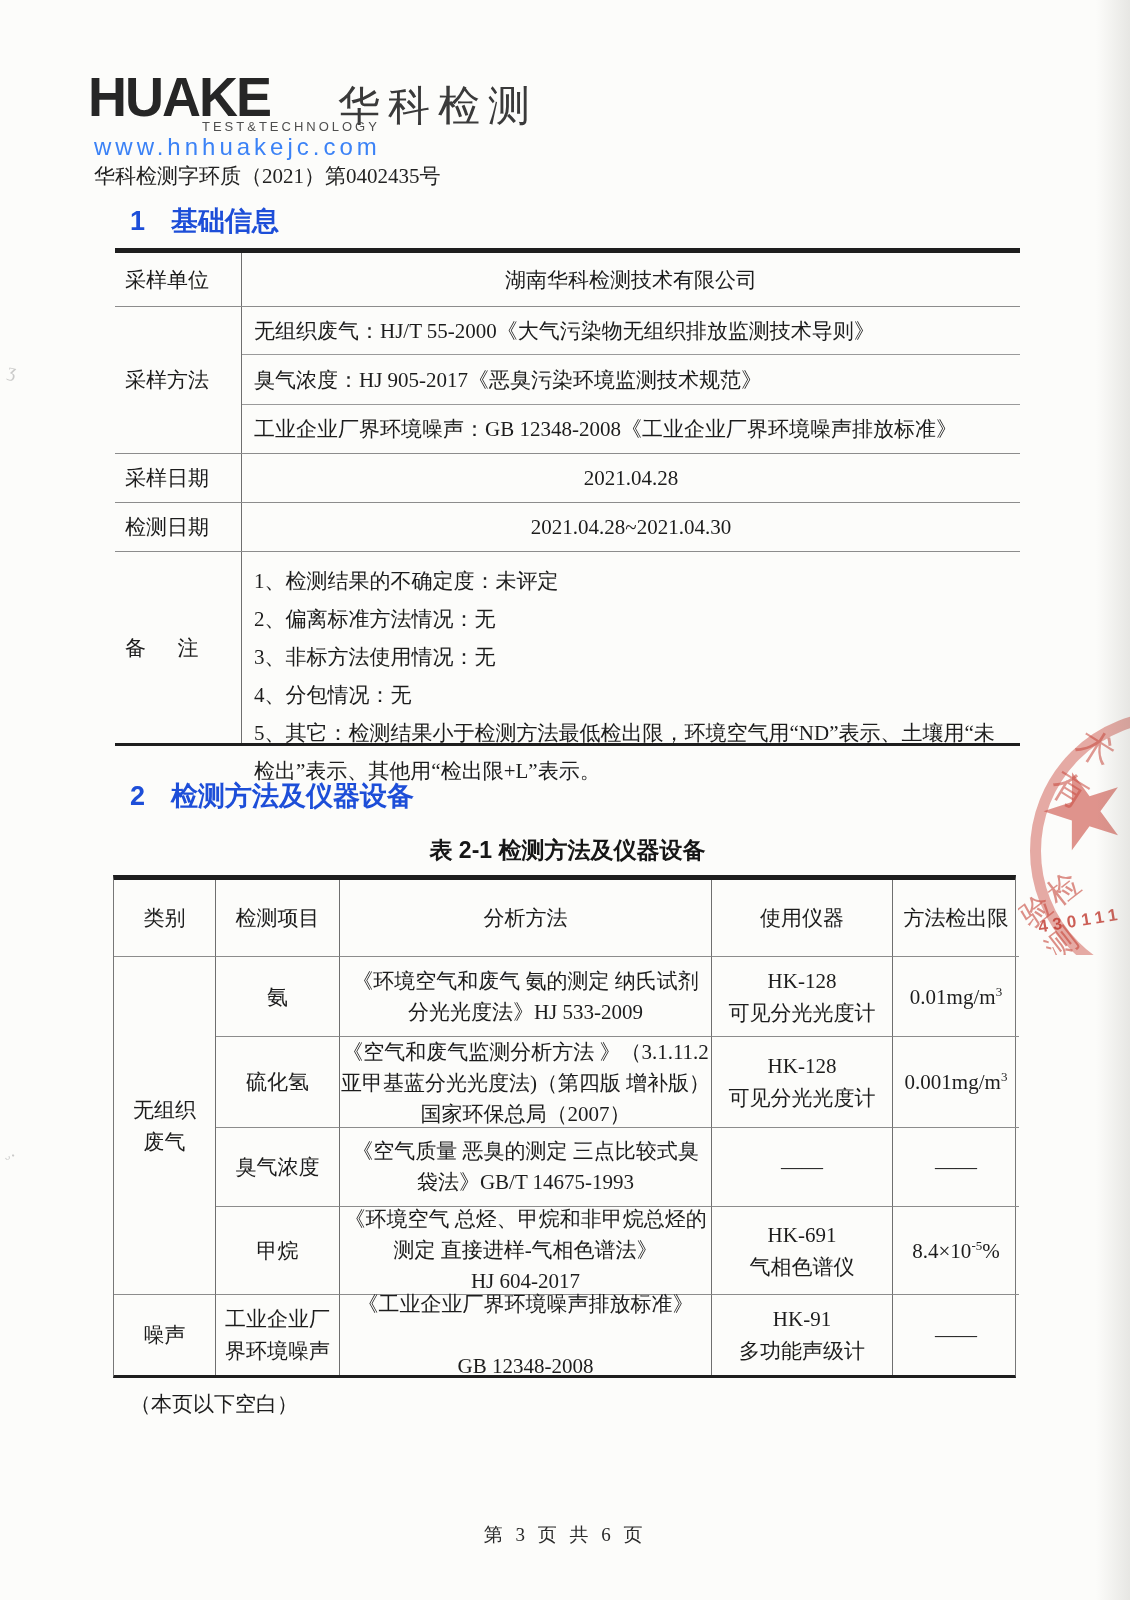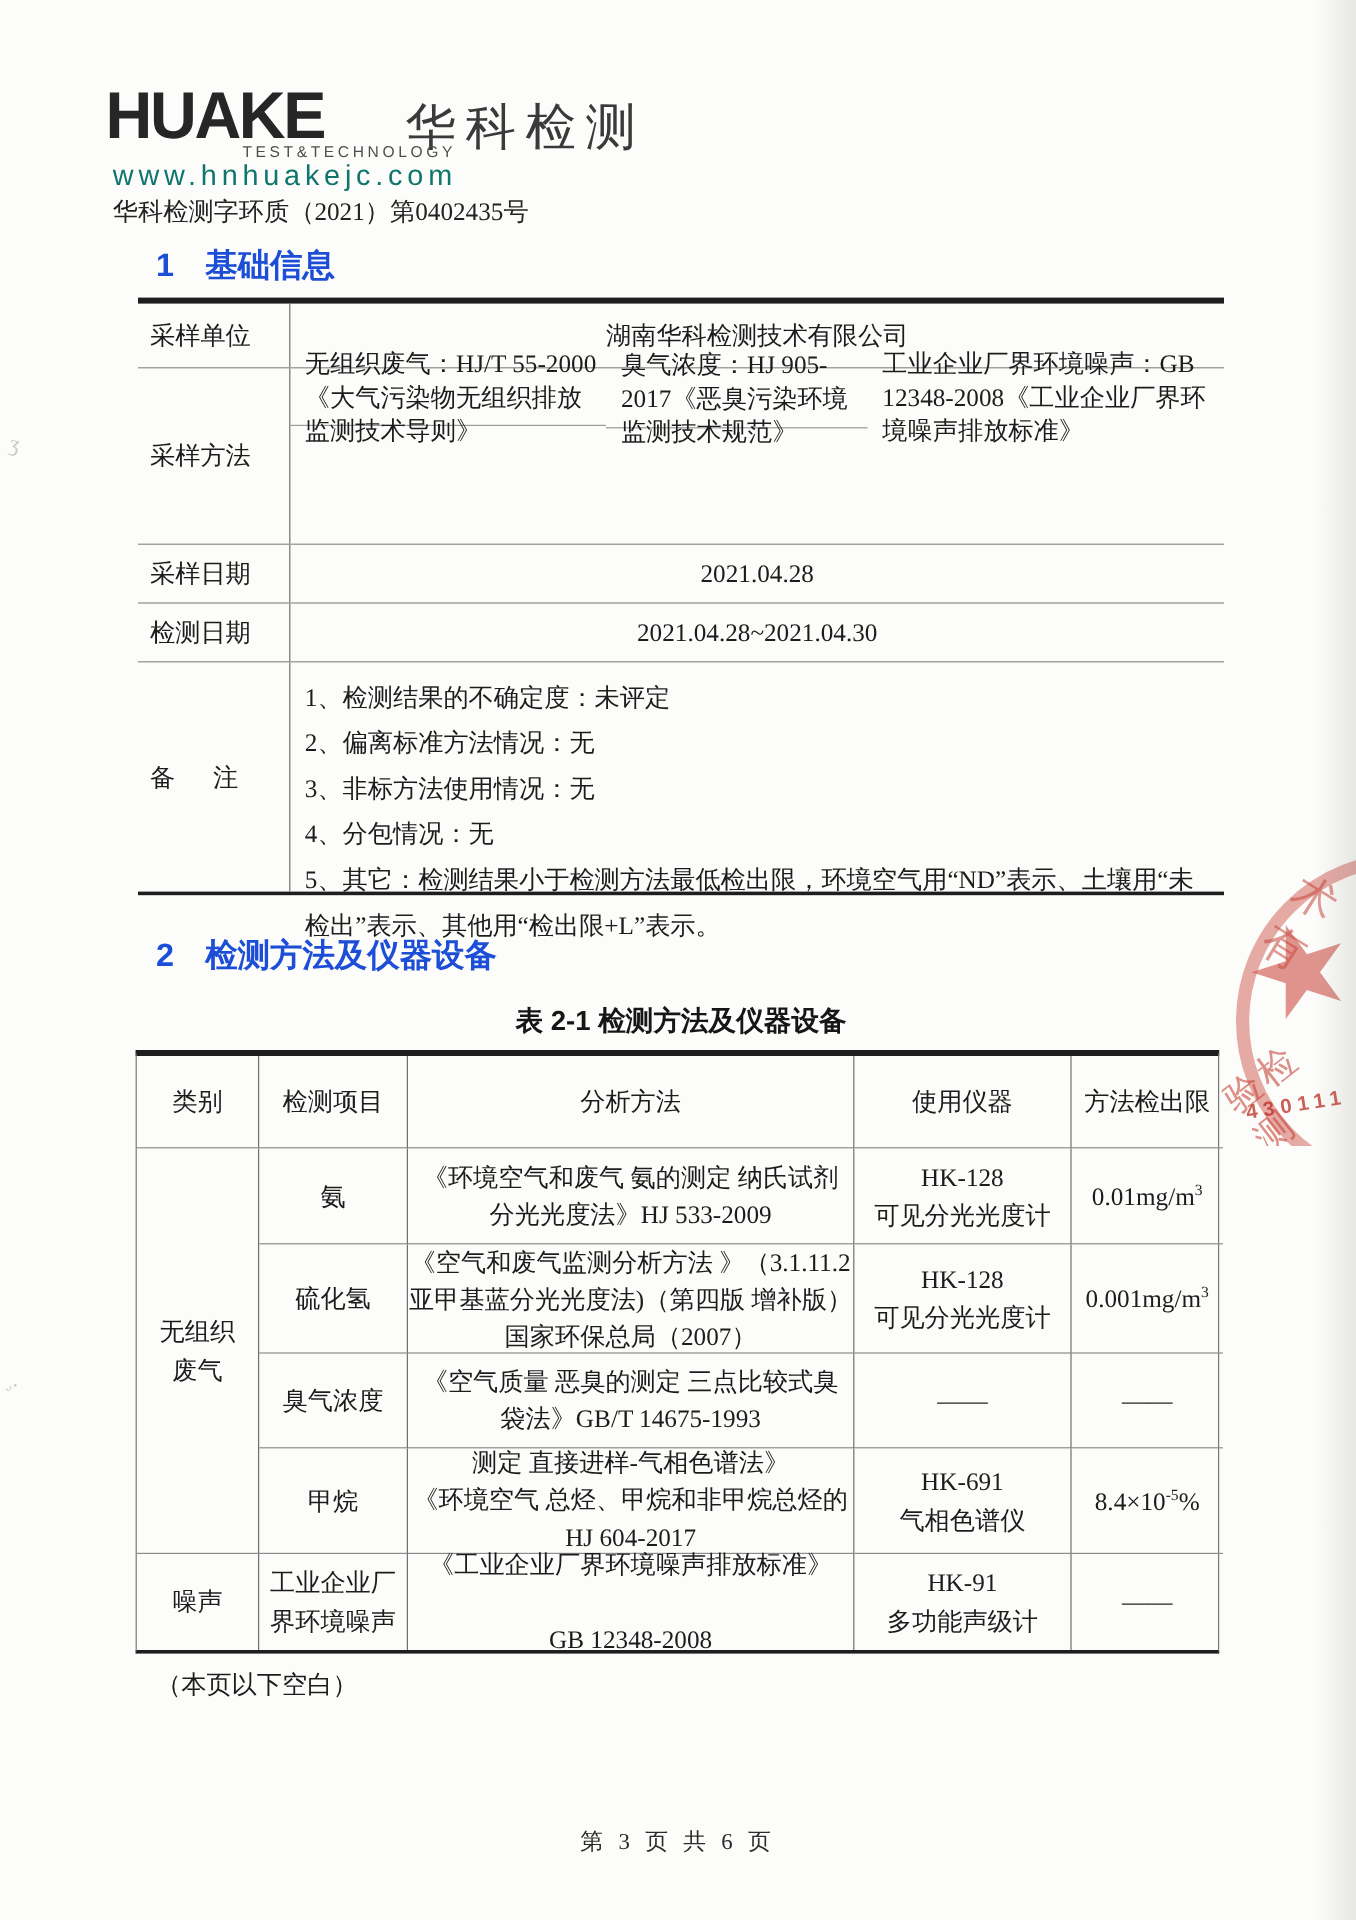--- a/index.html
+++ b/index.html
@@ -20,21 +20,21 @@
     font-size:42px;letter-spacing:8px;color:#3a3a3a;font-weight:500;
   }
   .logo-tagline{
     position:absolute;left:202px;top:119px;
     font-family:"Liberation Sans","DejaVu Sans",sans-serif;
     font-size:13px;letter-spacing:3px;color:#4e4e4e;
   }
   .website{
     position:absolute;left:94px;top:133px;
     font-family:"Liberation Sans","DejaVu Sans",sans-serif;
-    font-size:24px;letter-spacing:4px;color:#0f766e;
+    font-size:24px;letter-spacing:4px;color:#3b82f6;
   }
   .doc-no{
     position:absolute;left:94px;top:162px;
     font-size:21px;color:#222;
   }
   
   .sec-head{
     position:absolute;left:130px;
     font-family:"Liberation Sans","DejaVu Sans",sans-serif;
     font-weight:bold;font-size:27px;color:#1d4ed8;
@@ -56,21 +56,21 @@
   .t1row{display:flex;}
   .t1row.hline{border-bottom:1px solid #8c8c8c;}
   .t1label{
     width:127px;flex:0 0 127px;border-right:1px solid #6f6f6f;
     display:flex;align-items:center;padding-left:10px;box-sizing:border-box;
     white-space:pre;
   }
   .t1val{
     flex:1;display:flex;align-items:center;justify-content:center;text-align:center;
   }
-  .t1sub{flex:1;display:flex;flex-direction:row;}
+  .t1sub{flex:1;display:flex;flex-direction:column;}
   .t1subrow{
     display:flex;align-items:center;padding-left:12px;box-sizing:border-box;
   }
   .t1subrow.hline{border-bottom:1px solid #9a9a9a;}
   .t1notes{flex:1;padding:10px 14px 8px 12px;line-height:38px;box-sizing:border-box;}
   
   .t2{
     position:absolute;left:113px;top:875px;width:903px;box-sizing:border-box;
     border-top:5px solid #1e1e1e;border-bottom:3px solid #1e1e1e;
     border-left:1px solid #777;border-right:1px solid #777;
@@ -228,22 +228,22 @@
     <div>《空气质量 恶臭的测定 三点比较式臭</div>
     <div>袋法》GB/T 14675-1993</div>
   </div>
   <div class="cell" style="grid-row:4;grid-column:4;">——</div>
   <div class="cell lastcol" style="grid-row:4;grid-column:5;">
     <div><span>——</span></div>
   </div>
 
   <div class="cell" style="grid-row:5;grid-column:2;">甲烷</div>
   <div class="cell method" style="grid-row:5;grid-column:3;">
+    <div>《环境空气 总烃、甲烷和非甲烷总烃的</div>
     <div>测定 直接进样-气相色谱法》</div>
-    <div>《环境空气 总烃、甲烷和非甲烷总烃的</div>
     <div>HJ 604-2017</div>
   </div>
   <div class="cell" style="grid-row:5;grid-column:4;">
     <div>HK-691</div>
     <div>气相色谱仪</div>
   </div>
   <div class="cell lastcol" style="grid-row:5;grid-column:5;">
     <div><span>8.4×10</span><sup>-5</sup><span>%</span></div>
   </div>
 

